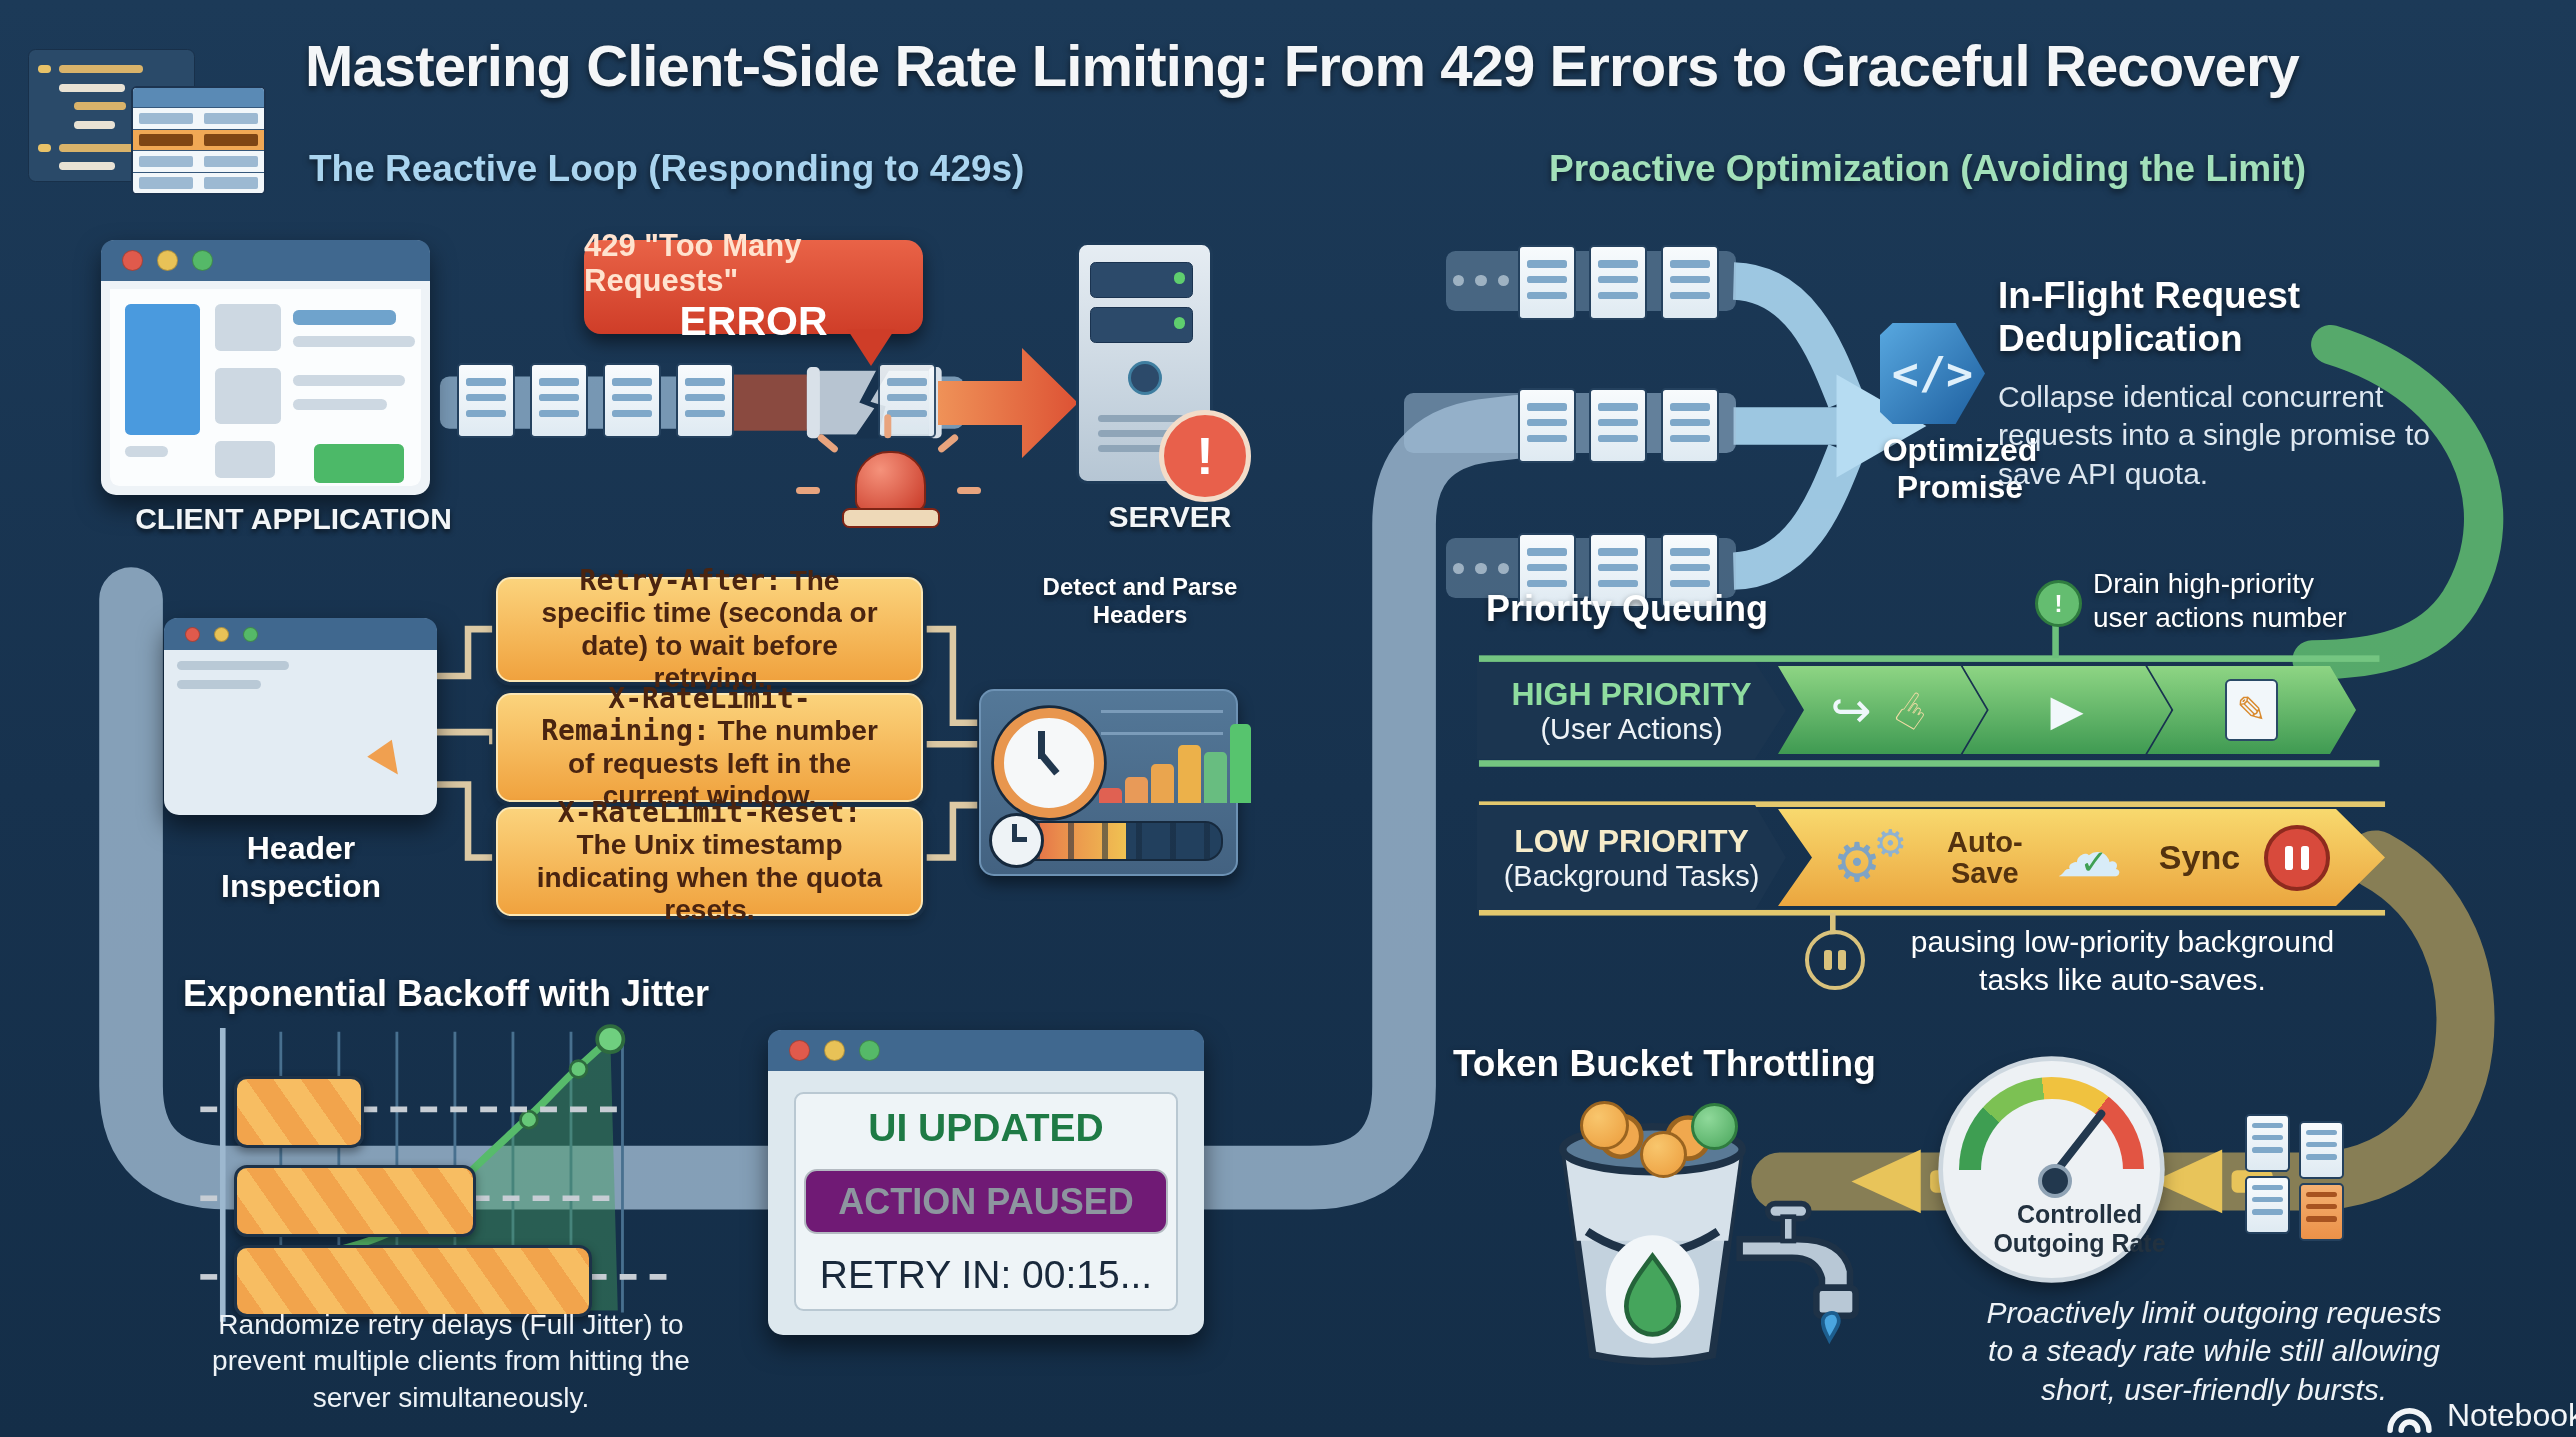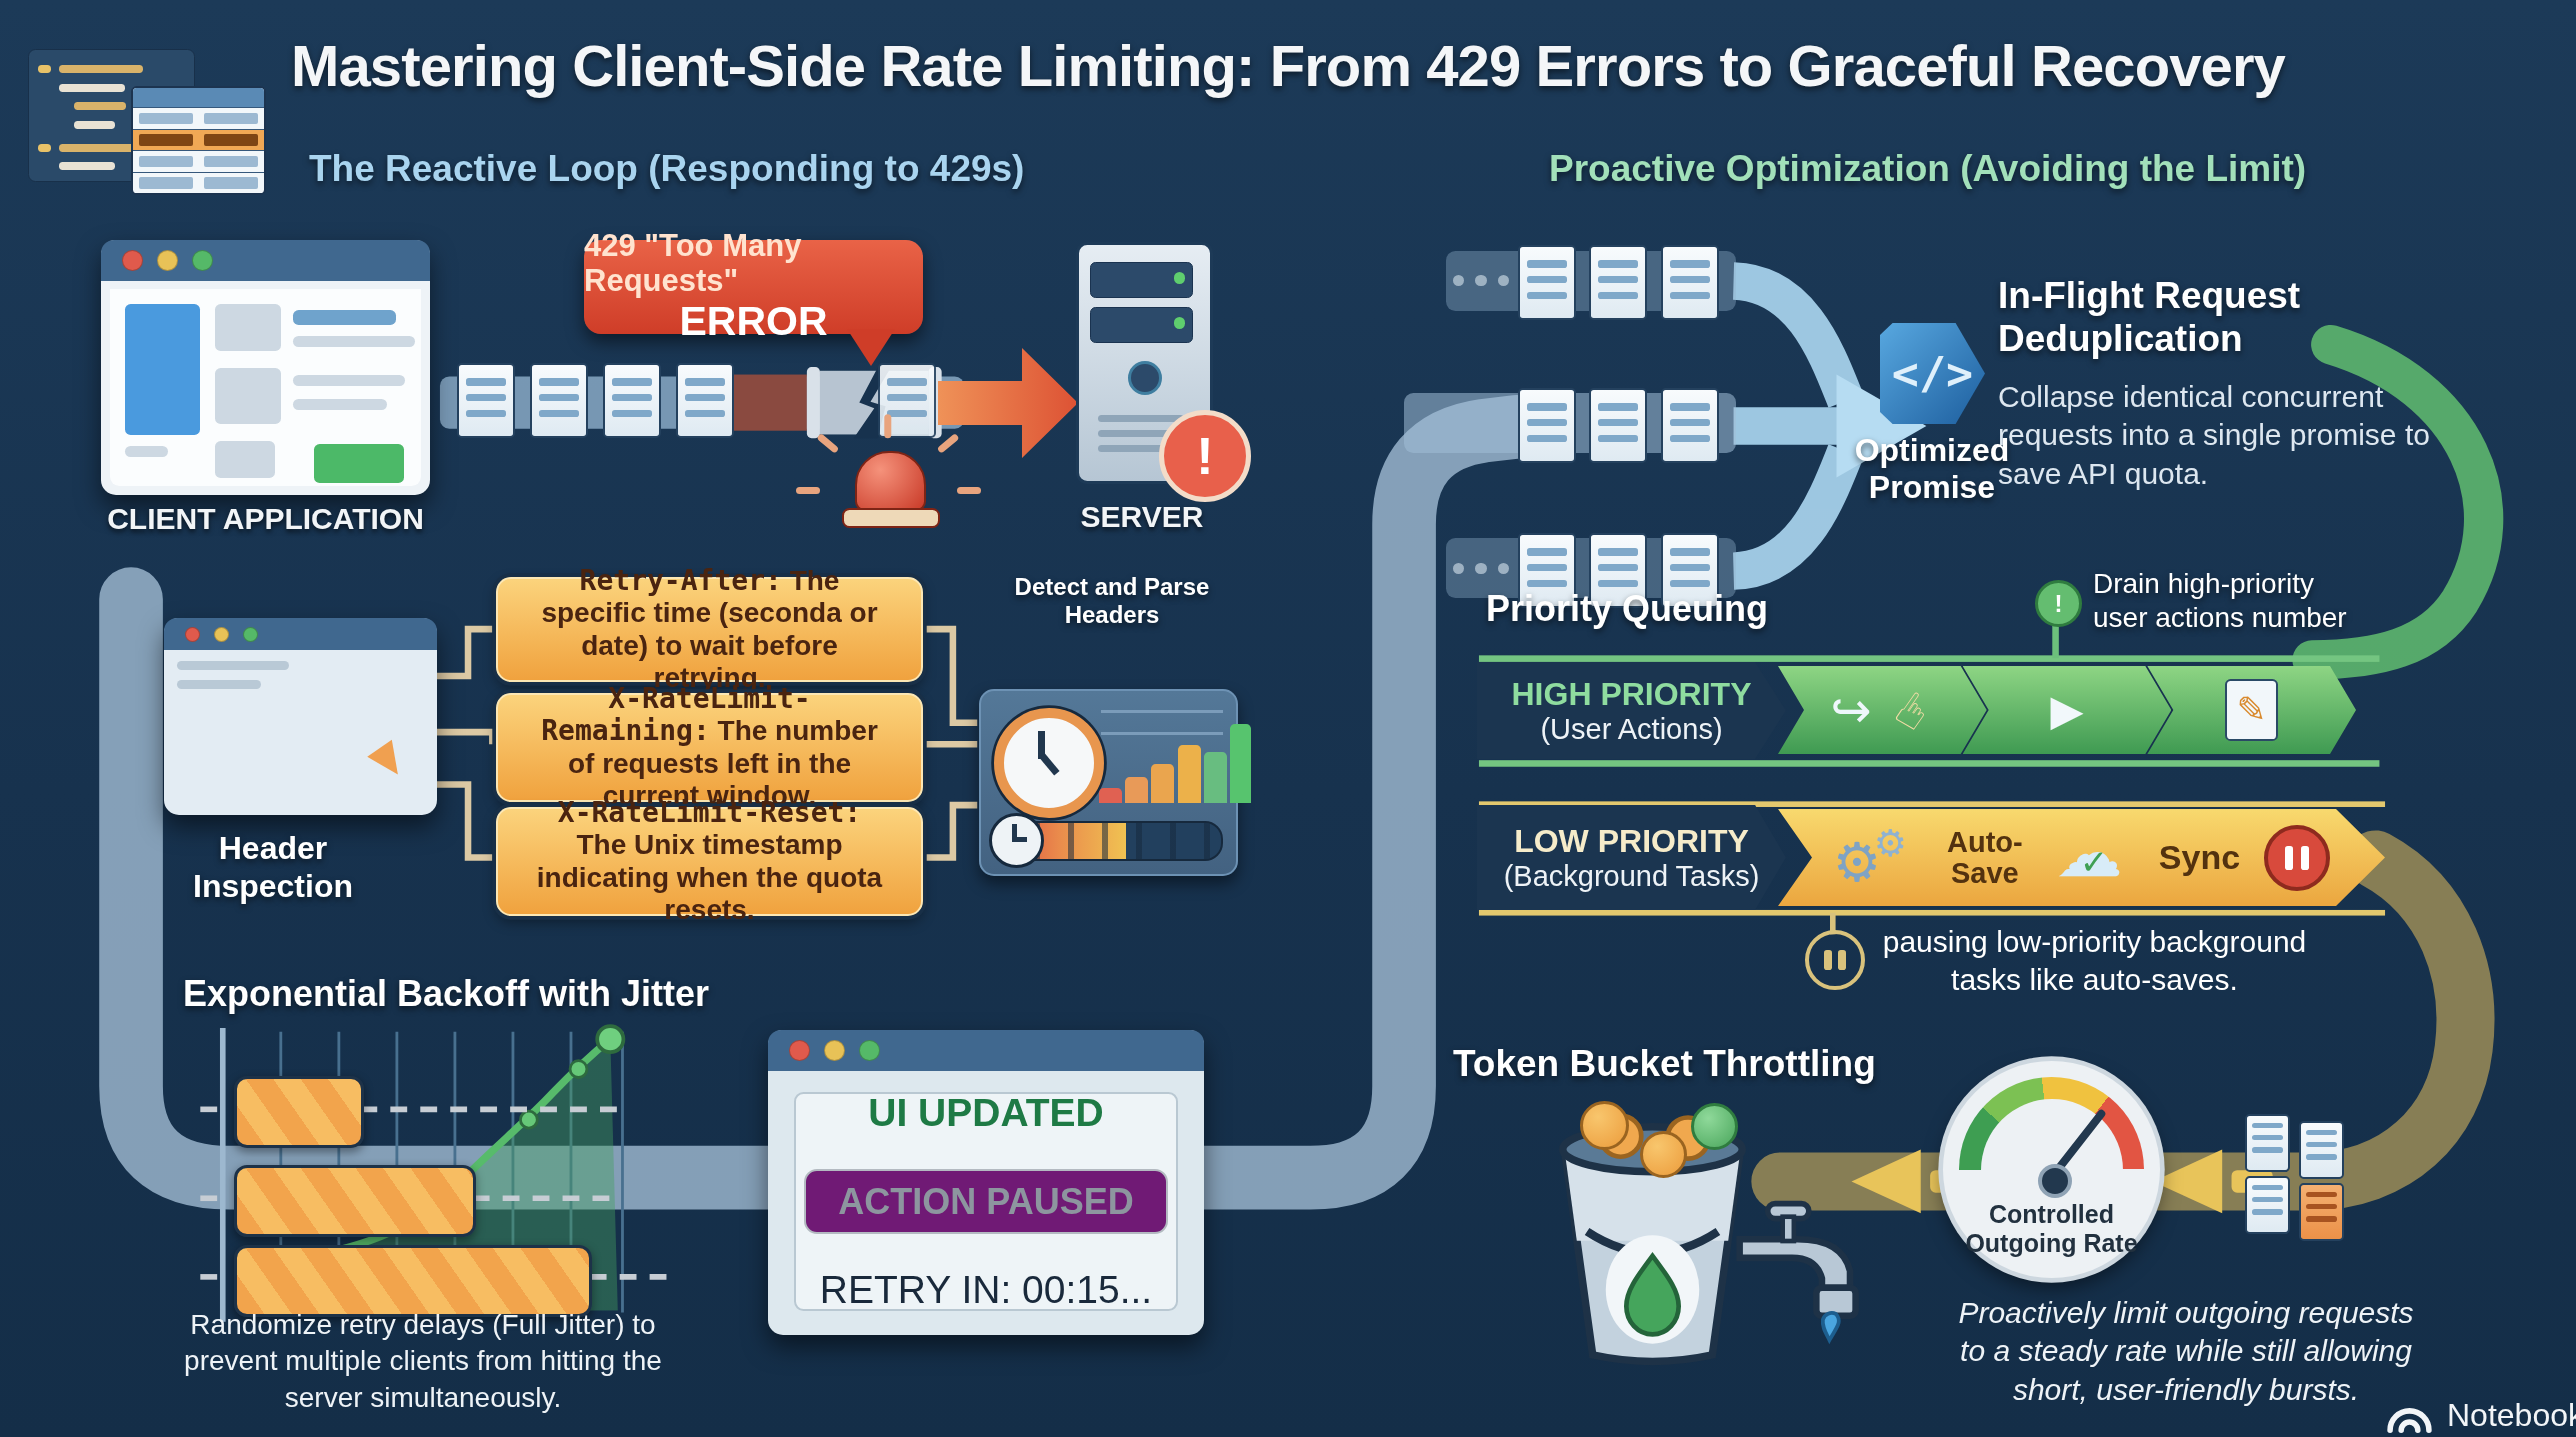--- a/index.html
+++ b/index.html
@@ -1,20 +1,20 @@
 <!DOCTYPE html>
 <html style="font-size:15px"><head>
 <meta charset="utf-8">
 <style>
   html,body{margin:0;padding:0;background:#0e2438;}
   #canvas{position:relative;width:2576px;height:1438px;overflow:hidden;
     background:linear-gradient(180deg,#1c3a58 0%,#17324e 55%,#142e48 100%);
     font-family:"Liberation Sans",sans-serif;color:#fff;}
   .abs{position:absolute;}
-  .ctr{text-align:center;}
+  .ctr{text-align:center;padding-left:28px;}
   .hd{font-weight:700;text-shadow:0 2.8px 6.6px rgba(0,0,0,.55);}
   .ico{font-family:"DejaVu Sans",sans-serif;line-height:1;}
 
   
   #title{left:0;right:0;top:32px;font-size:58px;letter-spacing:-0.9px;color:#f4f6f8;}
   #lhead{left:309px;top:148px;font-size:37px;color:#a9d4ef;}
   #rhead{left:1549px;top:148px;font-size:37px;color:#a2e0ba;}
 
   
   .win{position:absolute;border-radius:15px;box-shadow:0 11.2px 24px rgba(0,0,0,.5);}
@@ -85,21 +85,21 @@
   .trow.hl{background:#f0a855;} .trow.hl b{background:#7e4514;}
   #cursor{left:378px;top:744px;width:0;height:0;border:15px solid transparent;border-top:32px solid #f0a050;transform:rotate(-35deg);}
 
   #backoff-hd{left:183px;top:973px;font-size:36px;}
   .bbar{position:absolute;border:3.7px solid #1d3248;border-radius:13px;
     background:repeating-linear-gradient(55deg,#f2a44c 0 22.5px,#f7bd62 22.5px 45px);box-shadow:0 3.7px 9.4px rgba(0,0,0,.4);}
   #jitter-note{left:168px;top:1307px;width:510px;font-size:28px;line-height:1.3;color:#eef3f7;}
 
   #uiwin{left:768px;top:1030px;width:436px;height:305px;background:#dde8ee;}
   #uiwin .panel{position:absolute;left:26px;top:62px;right:26px;bottom:24px;background:#eef4f7;
-    border:2.8px solid #b9c8d2;border-radius:9.4px;display:flex;flex-direction:column;align-items:center;justify-content:center;gap:34px;}
+    border:2.8px solid #b9c8d2;border-radius:9.4px;display:flex;flex-direction:column;align-items:center;justify-content:center;gap:19px;}
   #ui-status{font-size:39px;font-weight:700;color:#1e7a45;}
   #ui-btn{background:#701a75;border:2.8px solid #b3bac1;color:#8d969f;font-size:36px;font-weight:700;
     padding:9.4px 32px;border-radius:13px;}
   #ui-retry{font-size:39px;font-weight:400;color:#19293b;}
 
   
   .band{position:absolute;height:60px;border-radius:9.4px;background:rgba(148,180,206,.38);}
   .dots3{position:absolute;display:flex;gap:11.2px;}
   .dots3 s{width:11.2px;height:11.2px;border-radius:50%;background:rgba(230,240,248,.55);}
   #promise{left:1880px;top:323px;width:105px;height:101px;background:linear-gradient(135deg,#58a8e0,#1d5e9e);

